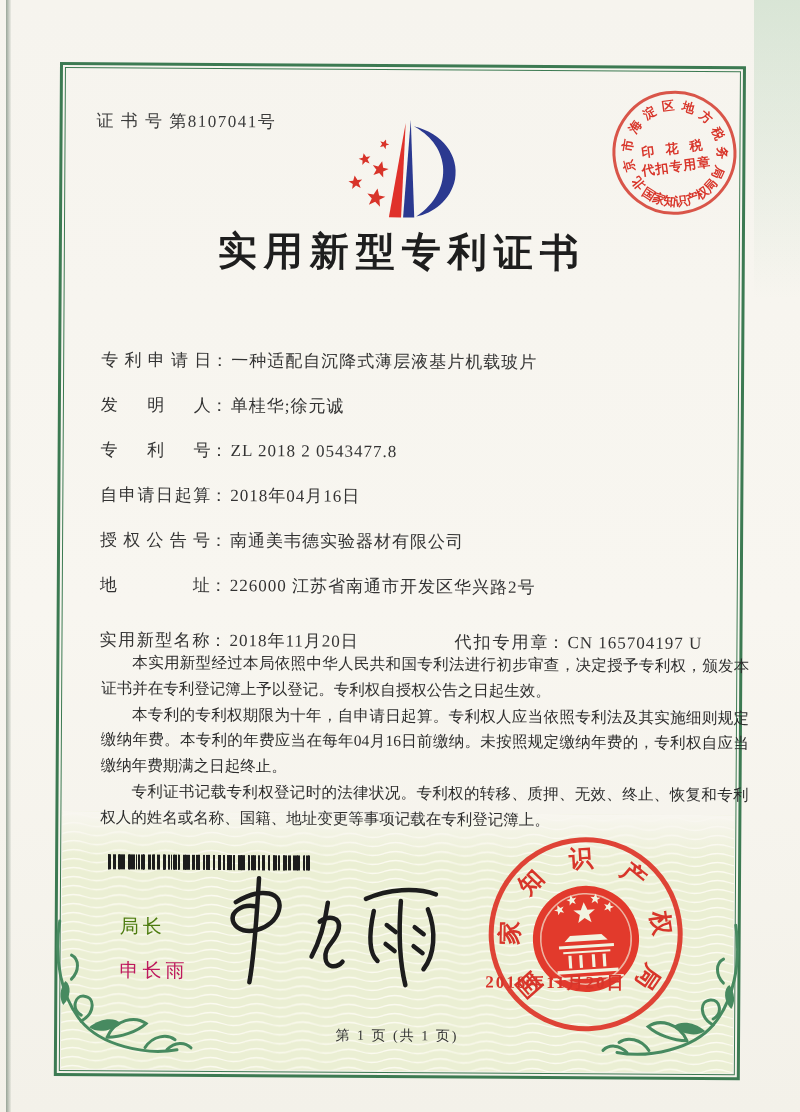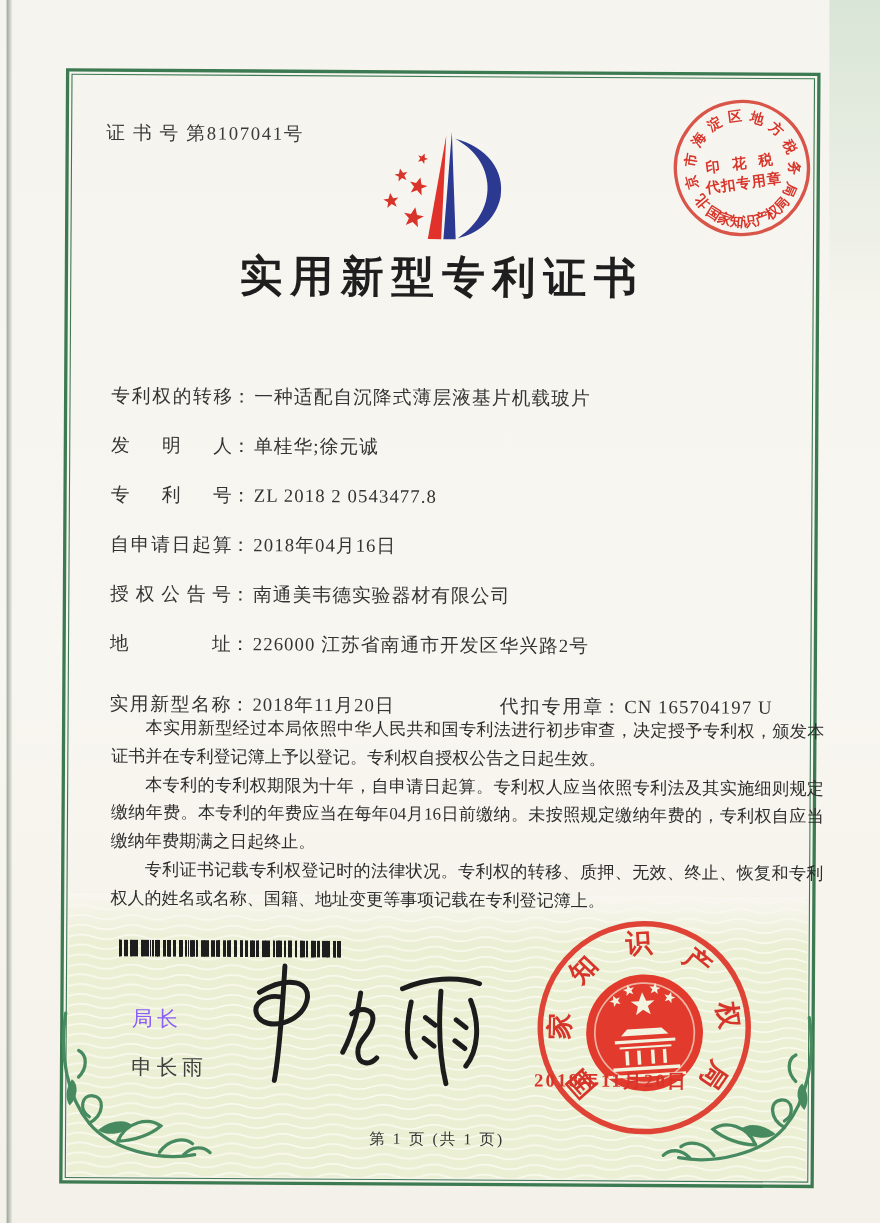--- a/index.html
+++ b/index.html
@@ -46,23 +46,23 @@
   .band{position:absolute; left:4px; right:4px; bottom:4px; height:258px; overflow:hidden;}
   .band-fade{position:absolute; left:0; right:0; top:0; height:46px;
     background:linear-gradient(180deg,#f8f6f0 0%, rgba(248,246,240,0) 100%);}
 
   .barcode{position:absolute; left:50px; top:789px; width:202px; height:15px;
     background:
       repeating-linear-gradient(90deg,#1d1d1d 0 2px,transparent 2px 5px),
       repeating-linear-gradient(90deg,#1d1d1d 0 1px,transparent 1px 7px),
       repeating-linear-gradient(90deg,#1d1d1d 0 3px,transparent 3px 11px);}
 
-  .signer-title{position:absolute; left:62px; top:848px; font-size:19px; letter-spacing:4px; color:#8b5cf6;
+  .signer-title{position:absolute; left:62px; top:848px; font-size:19px; letter-spacing:4px; color:#4d7c0f;
     font-family:"Liberation Sans","DejaVu Sans",sans-serif;}
-  .signer-name{position:absolute; left:62px; top:892px; font-size:19px; letter-spacing:4px; color:#404040;
+  .signer-name{position:absolute; left:62px; top:892px; font-size:19px; letter-spacing:4px; color:#be185d;
     font-family:"Liberation Sans","DejaVu Sans",sans-serif;}
   .signature{position:absolute; left:150px; top:800px; width:250px; height:130px;}
 
   .seal{border-radius:50%; position:absolute;}
   .seal-top{left:550px; top:22px; width:124px; height:124px;
     border:3px solid rgba(211,56,44,.85); transform:rotate(-8deg); color:var(--seal-red,#cf352b);}
   .seal-top .c1{position:absolute; left:0; width:100%; top:46px; text-align:center;
     font-size:13px; letter-spacing:4px; font-weight:bold;}
   .seal-top .c2{position:absolute; left:0; width:100%; top:64px; text-align:center;
     font-size:13px; letter-spacing:1px; font-weight:bold;}
@@ -179,21 +179,21 @@
         <span class="ring-ch" style="transform: rotate(-206.667deg) translateY(-49px) rotate(180deg);">权</span>
         <span class="ring-ch" style="transform: rotate(-220deg) translateY(-49px) rotate(180deg);">局</span>
       </div>
     <div class="c1">印 花 税</div>
     <div class="c2">代扣专用章</div>
   </div>
 
   <div class="title">实用新型专利证书</div>
 
   <div class="frow" style="top:283px">
-    <span class="flabel">专利权的转移</span>
+    <span class="flabel">专利申请日</span>
       <span class="fcolon">：</span>
       <span class="fvalue">一种适配自沉降式薄层液基片机载玻片</span>
   </div>
   <div class="frow" style="top:328px">
     <span class="flabel">发明人</span>
       <span class="fcolon">：</span>
       <span class="fvalue">单桂华;徐元诚</span>
   </div>
   <div class="frow" style="top:373px">
     <span class="flabel">专利号</span>

